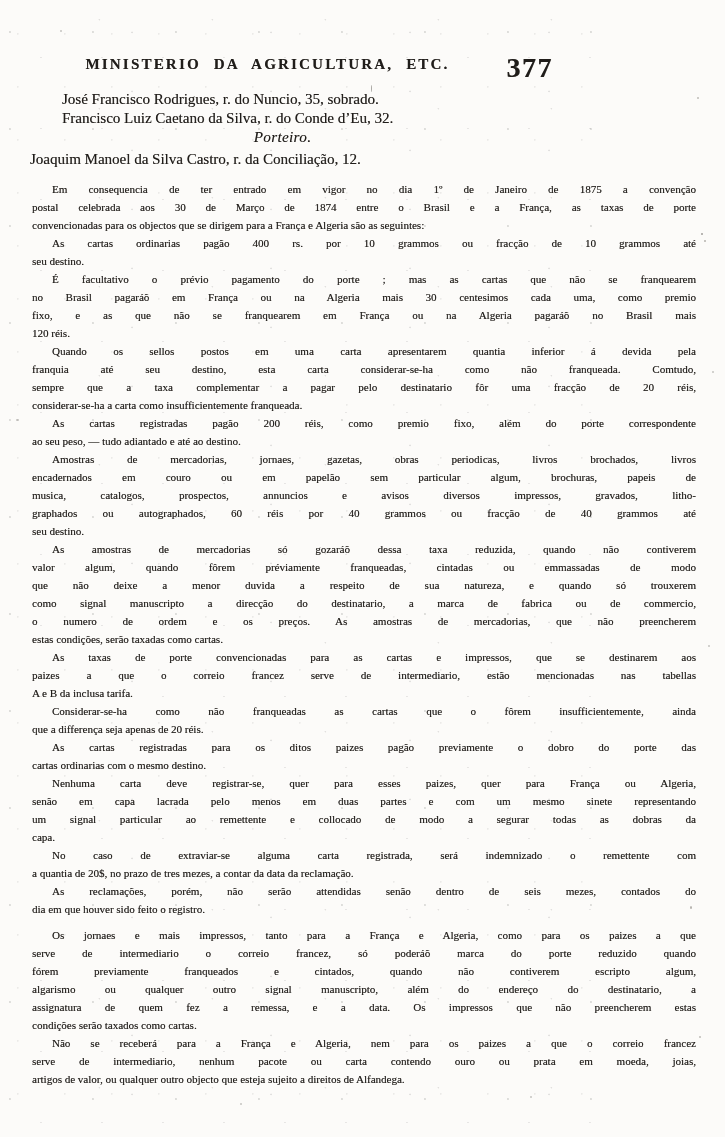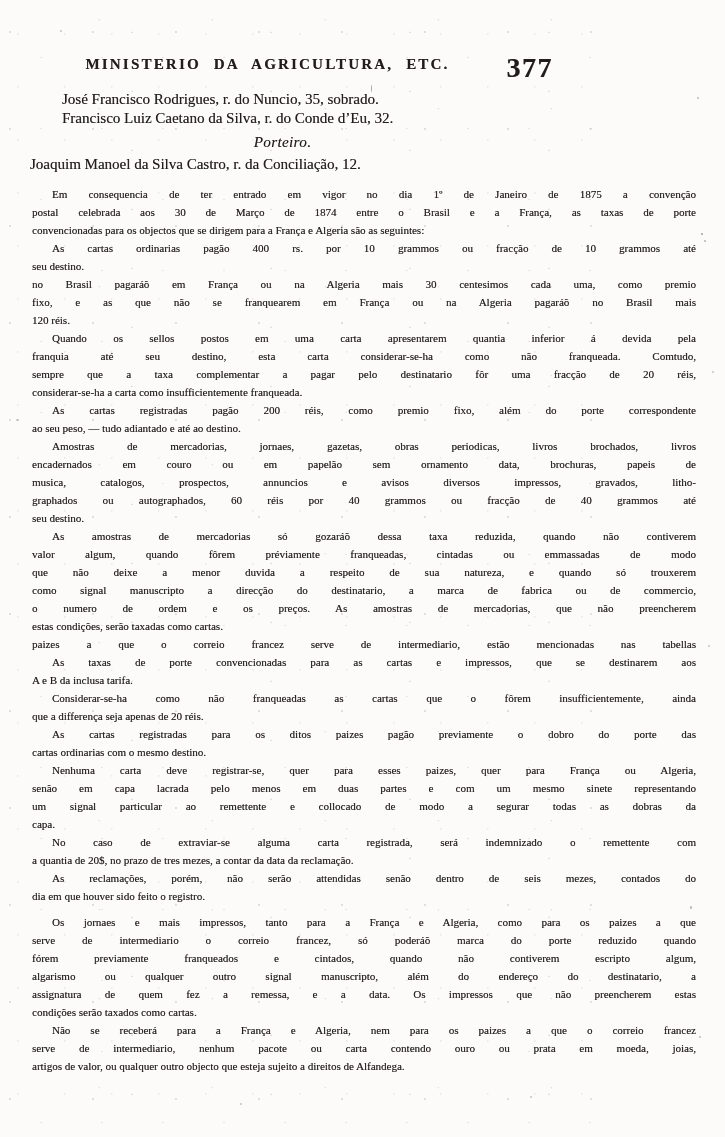--- a/index.html
+++ b/index.html
@@ -31,21 +31,21 @@
     letter-spacing:2.2px;
     word-spacing:7px;
     padding-right:60px; 
   }
   .page-number{
     position:absolute;top:-4px;right:10px;
     font-weight:bold;font-size:28px;letter-spacing:1.5px;
   }
   .name-list{margin-top:10px;padding-left:30px;font-size:15px;line-height:19px;}
   .section-heading{
-    margin-top:5px;text-align:center;
+    text-align:center;
     font-style:italic;font-size:15px;line-height:18px;
     letter-spacing:.4px;
     padding-right:30px;
   }
   .porteiro-entry{margin-top:4px;font-size:15px;line-height:19px;margin-left:-2px;}
   .body-text{margin-top:11px;font-size:11px;line-height:18px;width:664px;}
   .para{margin:0;}
   .para.gap{margin-top:8px;}
   .line{text-align:justify;}
   .line.just{text-align-last:justify;}
@@ -75,52 +75,53 @@
       <div class="para">
         <div class="line first just">Em  consequencia  de ter entrado em vigor no dia 1º de Janeiro de 1875 a convenção</div>
         <div class="line just">postal celebrada aos 30 de Março de 1874 entre o Brasil e a França, as taxas de porte</div>
         <div class="line">convencionadas para os objectos que se dirigem para a França e Algeria são as seguintes:</div>
       </div>
       <div class="para">
         <div class="line first just">As cartas ordinarias pagão 400 rs. por 10 grammos ou fracção de 10 grammos até</div>
         <div class="line">seu destino.</div>
       </div>
       <div class="para">
+        <div class="line first just">É facultativo o prévio pagamento do porte ; mas as cartas que não se franquearem</div>
         <div class="line just">no Brasil pagaráõ em França ou na Algeria mais 30 centesimos cada uma, como premio</div>
         <div class="line just">fixo, e as que não se franquearem em França ou na Algeria pagaráõ no Brasil mais</div>
         <div class="line">120 réis.</div>
       </div>
       <div class="para">
         <div class="line first just">Quando os sellos postos em uma carta apresentarem quantia inferior á devida pela</div>
         <div class="line just">franquia até seu destino, esta carta considerar-se-ha como não franqueada. Comtudo,</div>
         <div class="line just">sempre que a taxa complementar a pagar pelo destinatario fôr uma fracção de 20 réis,</div>
         <div class="line">considerar-se-ha a carta como insufficientemente franqueada.</div>
       </div>
       <div class="para">
         <div class="line first just">As cartas registradas pagão 200 réis, como premio fixo, além do porte correspondente</div>
         <div class="line">ao seu peso, — tudo adiantado e até ao destino.</div>
       </div>
       <div class="para">
         <div class="line first just">Amostras de mercadorias, jornaes, gazetas, obras periodicas, livros brochados, livros</div>
-        <div class="line just">encadernados em couro ou em papelão sem ornamento data, brochuras, papeis de</div>
+        <div class="line just">encadernados em couro ou em papelão sem particular algum, brochuras, papeis de</div>
         <div class="line just">musica, catalogos, prospectos, annuncios e avisos diversos impressos, gravados, litho-</div>
         <div class="line just">graphados ou autographados, 60 réis por 40 grammos ou fracção de 40 grammos até</div>
         <div class="line">seu destino.</div>
       </div>
       <div class="para">
         <div class="line first just">As amostras de mercadorias só gozaráõ dessa taxa reduzida, quando não  contiverem</div>
         <div class="line just">valor algum, quando fôrem préviamente franqueadas, cintadas ou emmassadas de modo</div>
         <div class="line just">que não deixe a menor duvida a respeito de sua natureza, e quando só trouxerem</div>
         <div class="line just">como signal manuscripto a direcção do destinatario, a marca de fabrica ou de commercio,</div>
         <div class="line just">o numero de ordem e os preços. As amostras de mercadorias, que não  preencherem</div>
         <div class="line">estas condições, serão taxadas como cartas.</div>
       </div>
       <div class="para">
+        <div class="line first just">As taxas de porte convencionadas para as cartas e impressos, que se destinarem aos</div>
         <div class="line just">paizes a que o correio francez serve de intermediario, estão mencionadas nas tabellas</div>
-        <div class="line first just">As taxas de porte convencionadas para as cartas e impressos, que se destinarem aos</div>
         <div class="line">A e B da inclusa tarifa.</div>
       </div>
       <div class="para">
         <div class="line first just">Considerar-se-ha como não franqueadas as cartas que o fôrem insufficientemente, ainda</div>
         <div class="line">que a differença seja apenas de 20 réis.</div>
       </div>
       <div class="para">
         <div class="line first just">As cartas registradas para os ditos paizes pagão previamente o dobro do porte das</div>
         <div class="line">cartas ordinarias com o mesmo destino.</div>
       </div>

